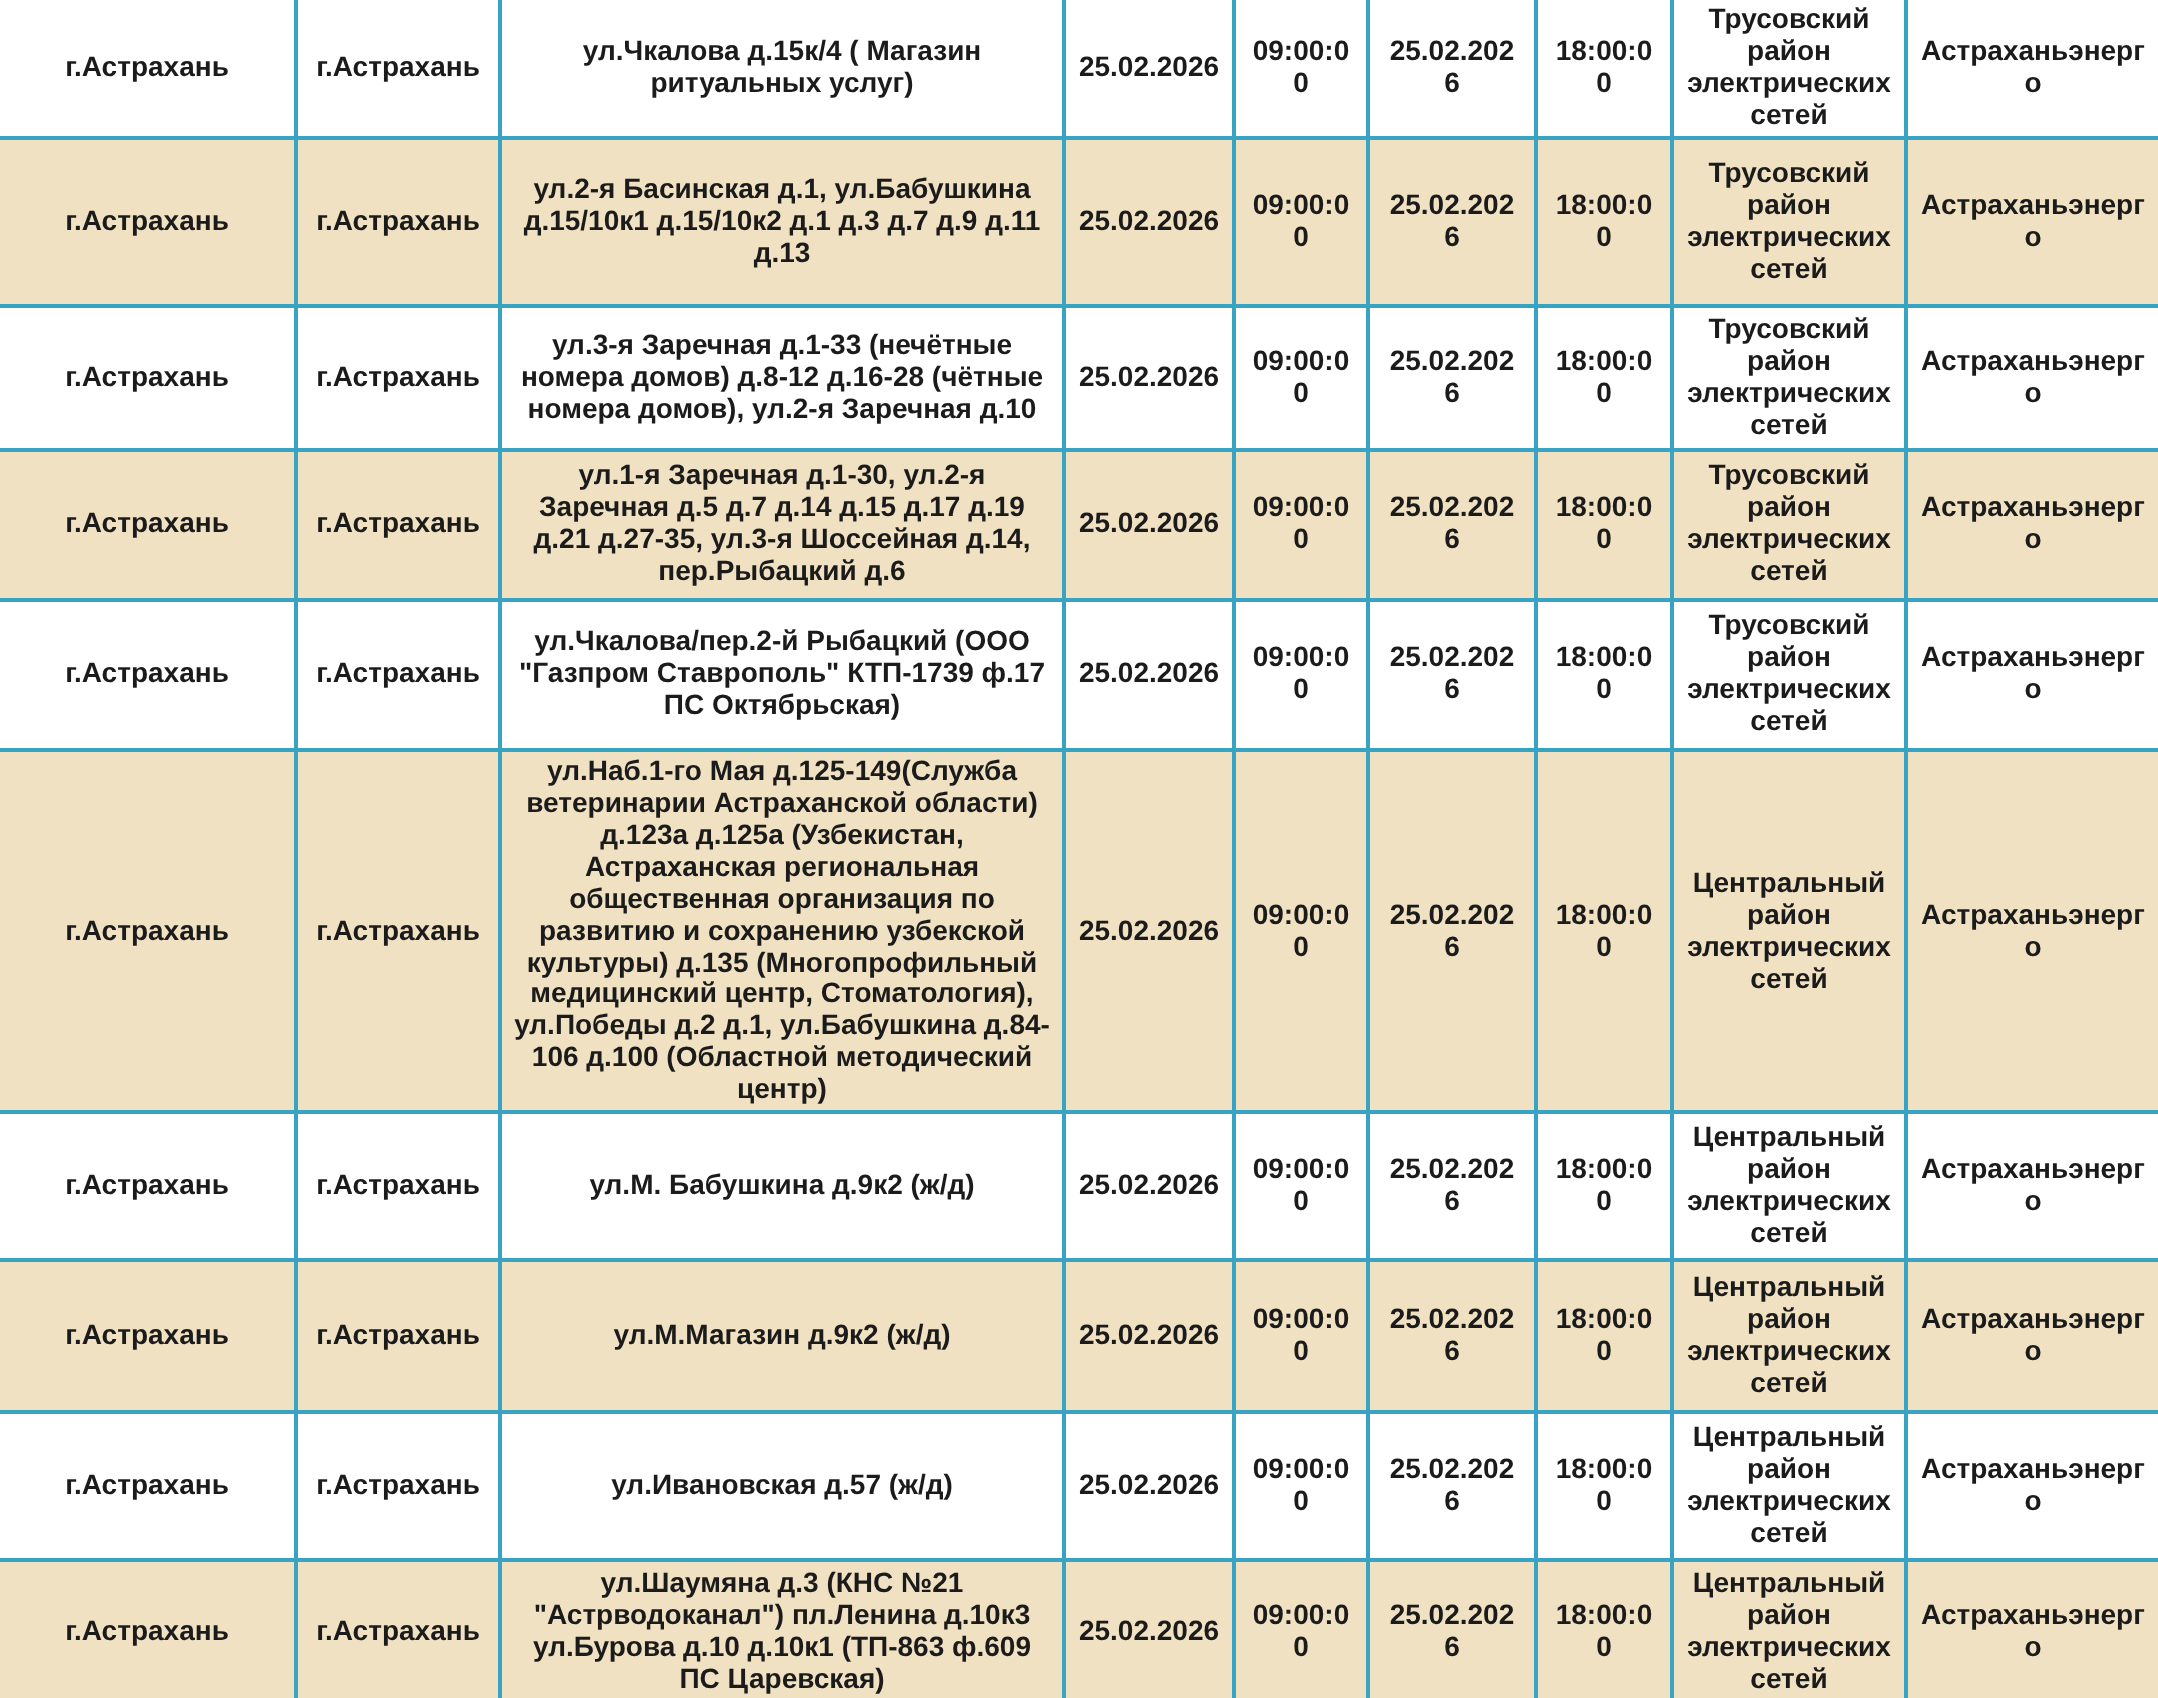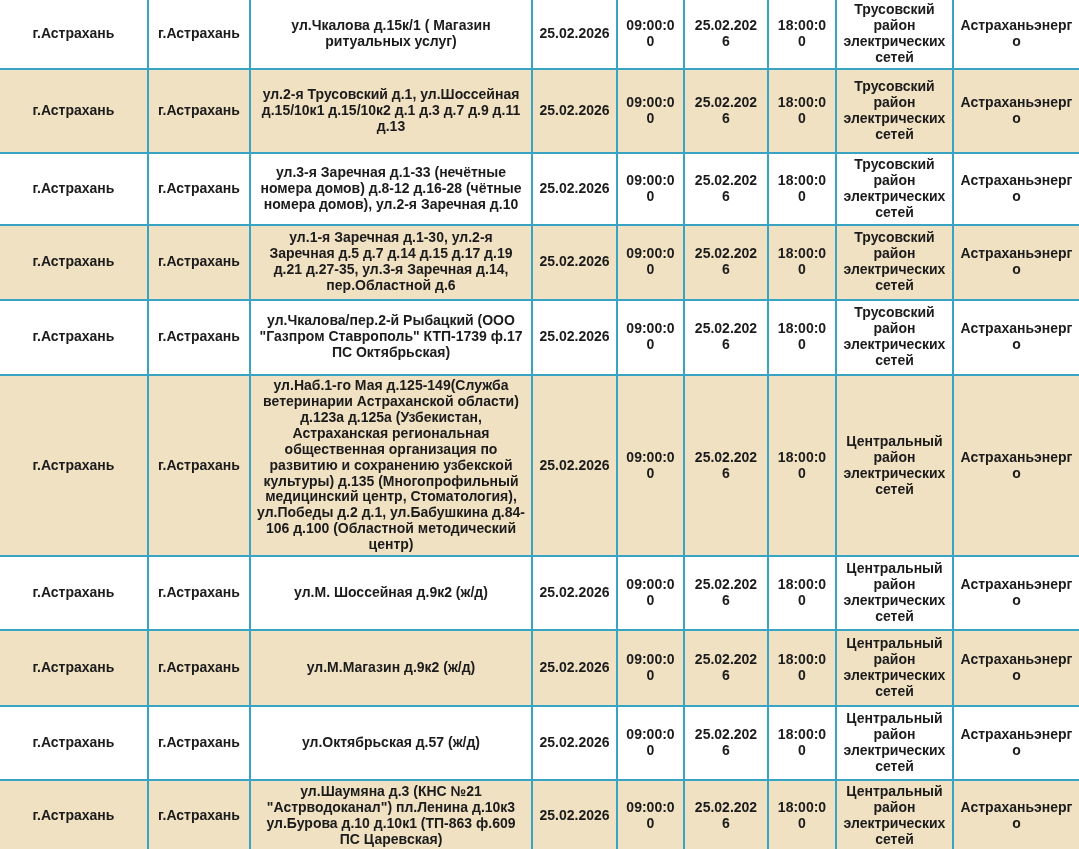--- a/index.html
+++ b/index.html
@@ -78,33 +78,33 @@
       <col class="c5">
       <col class="c6">
     <col class="c7">
       <col class="c8">
       <col class="c9">
   </colgroup>
   <tbody id="table-body">
   <tr>
     <td>г.Астрахань</td>
     <td>г.Астрахань</td>
-    <td>ул.Чкалова д.15к/1 ( Магазин ритуальных услуг)</td>
-    <td>25.02.2026</td>
-    <td>09:00:00</td>
-    <td>25.02.2026</td>
-    <td>18:00:00</td>
-    <td>Трусовский район электрических сетей</td>
-    <td>Астраханьэнерго</td>
-  </tr>
-
-  <tr>
-    <td>г.Астрахань</td>
-    <td>г.Астрахань</td>
-    <td>ул.2-я Трусовский д.1, ул.Шоссейная д.15/10к1 д.15/10к2 д.1 д.3 д.7 д.9 д.11 д.13</td>
+    <td>ул.Чкалова д.15к/4 ( Магазин ритуальных услуг)</td>
+    <td>25.02.2026</td>
+    <td>09:00:00</td>
+    <td>25.02.2026</td>
+    <td>18:00:00</td>
+    <td>Трусовский район электрических сетей</td>
+    <td>Астраханьэнерго</td>
+  </tr>
+
+  <tr>
+    <td>г.Астрахань</td>
+    <td>г.Астрахань</td>
+    <td>ул.2-я Басинская д.1, ул.Бабушкина д.15/10к1 д.15/10к2 д.1 д.3 д.7 д.9 д.11 д.13</td>
     <td>25.02.2026</td>
     <td>09:00:00</td>
     <td>25.02.2026</td>
     <td>18:00:00</td>
     <td>Трусовский район электрических сетей</td>
     <td>Астраханьэнерго</td>
   </tr>
 
   <tr>
     <td>г.Астрахань</td>
@@ -114,21 +114,21 @@
     <td>09:00:00</td>
     <td>25.02.2026</td>
     <td>18:00:00</td>
     <td>Трусовский район электрических сетей</td>
     <td>Астраханьэнерго</td>
   </tr>
 
   <tr>
     <td>г.Астрахань</td>
     <td>г.Астрахань</td>
-    <td>ул.1-я Заречная д.1-30, ул.2-я Заречная д.5 д.7 д.14 д.15 д.17 д.19 д.21 д.27-35, ул.3-я Заречная д.14, пер.Областной д.6</td>
+    <td>ул.1-я Заречная д.1-30, ул.2-я Заречная д.5 д.7 д.14 д.15 д.17 д.19 д.21 д.27-35, ул.3-я Шоссейная д.14, пер.Рыбацкий д.6</td>
     <td>25.02.2026</td>
     <td>09:00:00</td>
     <td>25.02.2026</td>
     <td>18:00:00</td>
     <td>Трусовский район электрических сетей</td>
     <td>Астраханьэнерго</td>
   </tr>
 
   <tr>
     <td>г.Астрахань</td>
@@ -150,21 +150,21 @@
     <td>09:00:00</td>
     <td>25.02.2026</td>
     <td>18:00:00</td>
     <td>Центральный район электрических сетей</td>
     <td>Астраханьэнерго</td>
   </tr>
 
   <tr>
     <td>г.Астрахань</td>
     <td>г.Астрахань</td>
-    <td>ул.М. Шоссейная д.9к2 (ж/д)</td>
+    <td>ул.М. Бабушкина д.9к2 (ж/д)</td>
     <td>25.02.2026</td>
     <td>09:00:00</td>
     <td>25.02.2026</td>
     <td>18:00:00</td>
     <td>Центральный район электрических сетей</td>
     <td>Астраханьэнерго</td>
   </tr>
 
   <tr>
     <td>г.Астрахань</td>
@@ -174,21 +174,21 @@
     <td>09:00:00</td>
     <td>25.02.2026</td>
     <td>18:00:00</td>
     <td>Центральный район электрических сетей</td>
     <td>Астраханьэнерго</td>
   </tr>
 
   <tr>
     <td>г.Астрахань</td>
     <td>г.Астрахань</td>
-    <td>ул.Октябрьская д.57 (ж/д)</td>
+    <td>ул.Ивановская д.57 (ж/д)</td>
     <td>25.02.2026</td>
     <td>09:00:00</td>
     <td>25.02.2026</td>
     <td>18:00:00</td>
     <td>Центральный район электрических сетей</td>
     <td>Астраханьэнерго</td>
   </tr>
 
   <tr>
     <td>г.Астрахань</td>

